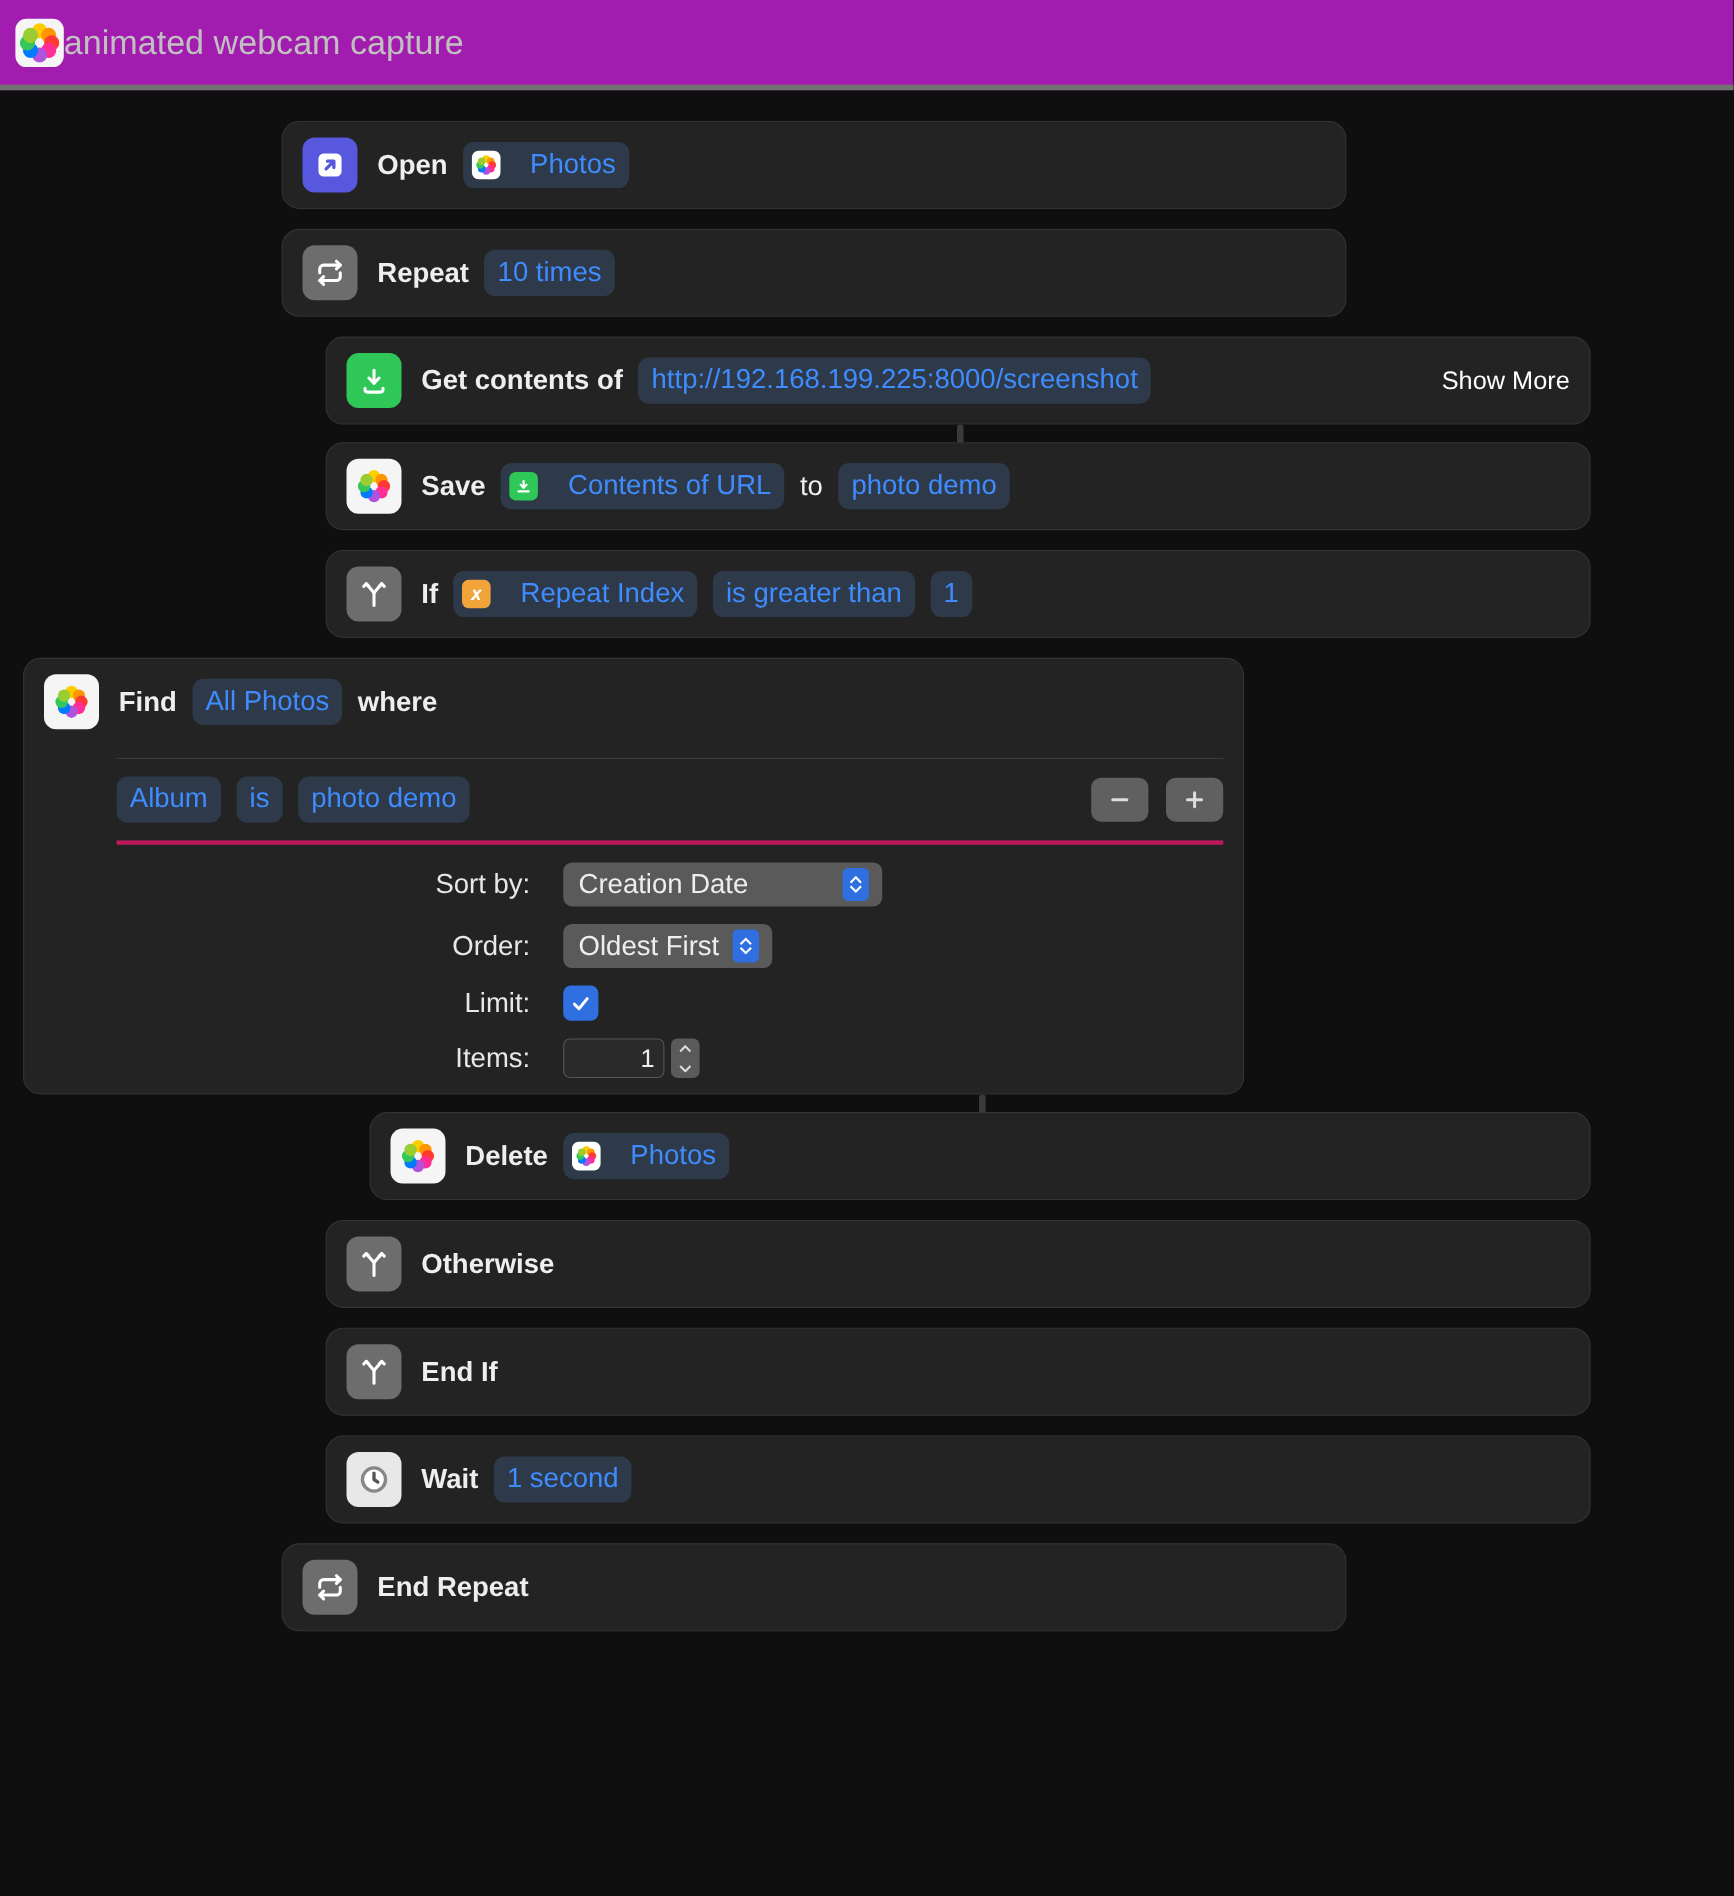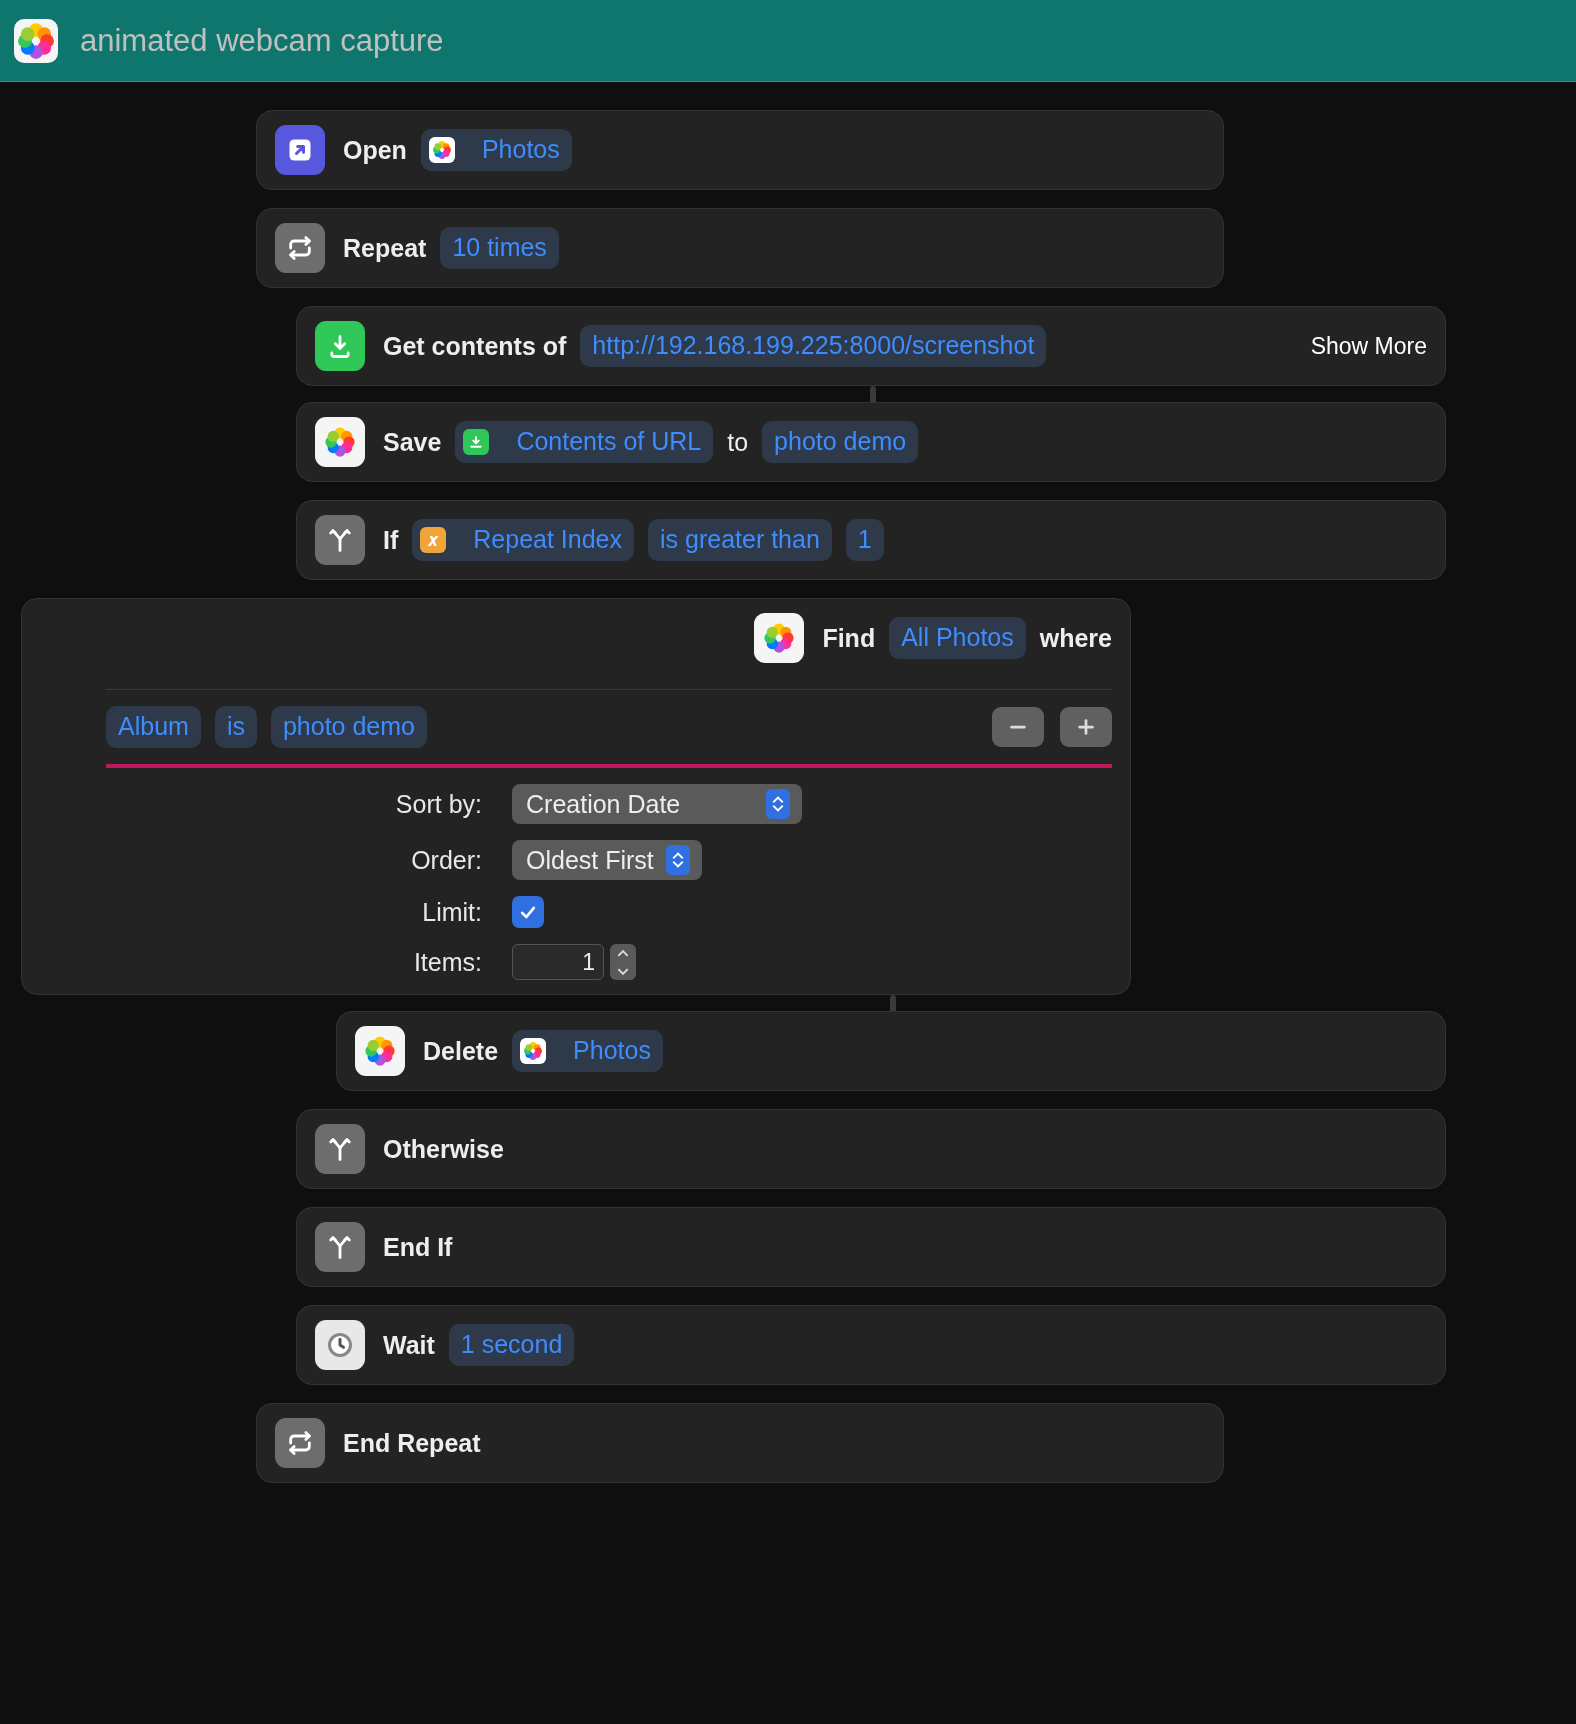--- a/index.html
+++ b/index.html
@@ -9,25 +9,24 @@
     font-family: -apple-system, "SF Pro Text", "Helvetica Neue", Arial, sans-serif;
     color: #e8e8e8;
     font-size: 25px;
     -webkit-font-smoothing: antialiased;
   }
 
   
   .titlebar {
     display: flex;
     align-items: center;
-    gap: 22px;
     height: 82px;
     padding: 0 14px;
-    background: #0f766e;
-    border-bottom: 1px solid #737373;
+    background: #a21caf;
+    border-bottom: 5px solid #737373;
   }
   .titlebar-icon {
     width: 44px; height: 44px;
     border-radius: 10px;
     background: #f5f5f5;
     display: flex; align-items: center; justify-content: center;
   }
   .titlebar-title {
     font-size: 31px;
     color: #c0c0c0;
@@ -302,21 +301,21 @@
       <span class="label">If</span>
       <span class="token with-icon">
         <span class="token-icon ti-orange">x</span>
         <span>Repeat Index</span>
       </span>
       <span class="token">is greater than</span>
       <span class="token">1</span>
     </div>
   </div>
 
-  <div class="card lvl2" style="flex-direction:column; align-items:flex-end;margin-left:21px;">
+  <div class="card lvl2" style="flex-direction:column; align-items:flex-start;margin-left:21px;">
     <div style="display:flex; align-items:center; gap:18px;">
       <div class="act-icon ic-white">
         <svg viewBox="0 0 32 32">
             <use href="#photos-rosette"></use>
           </svg>
       </div>
       <div class="card-body">
         <span class="label">Find</span>
         <span class="token">All Photos</span>
         <span class="static label">where</span>

